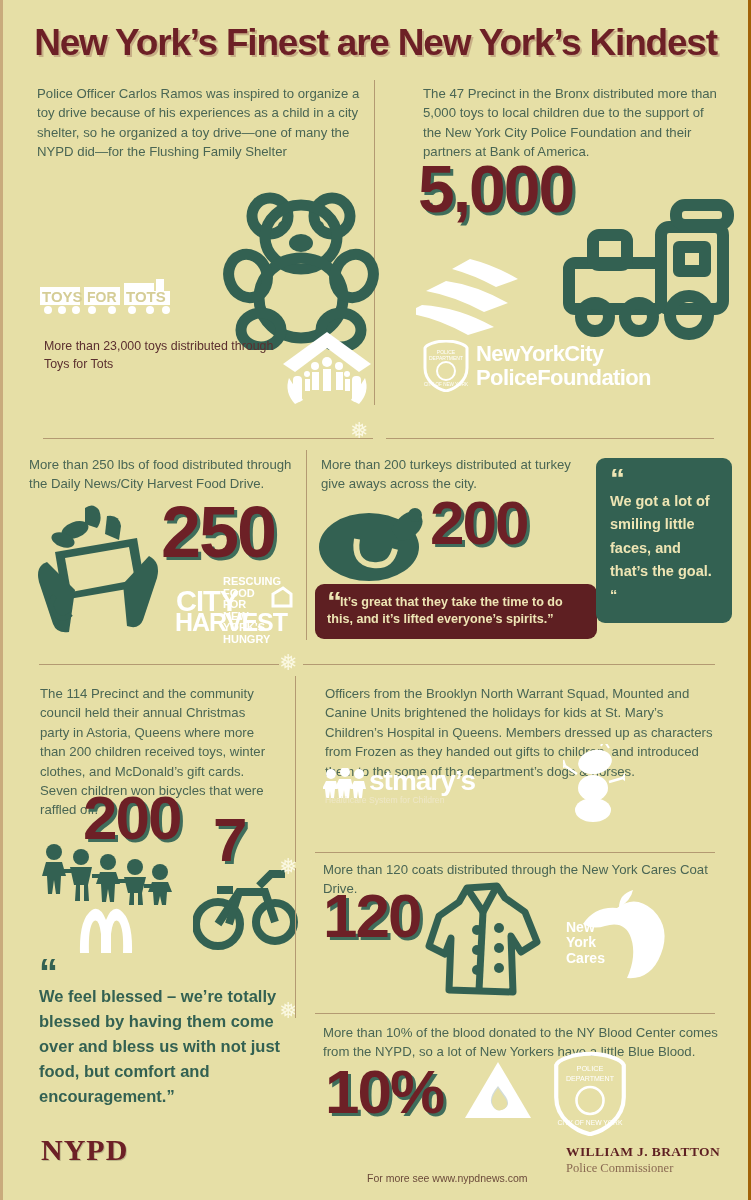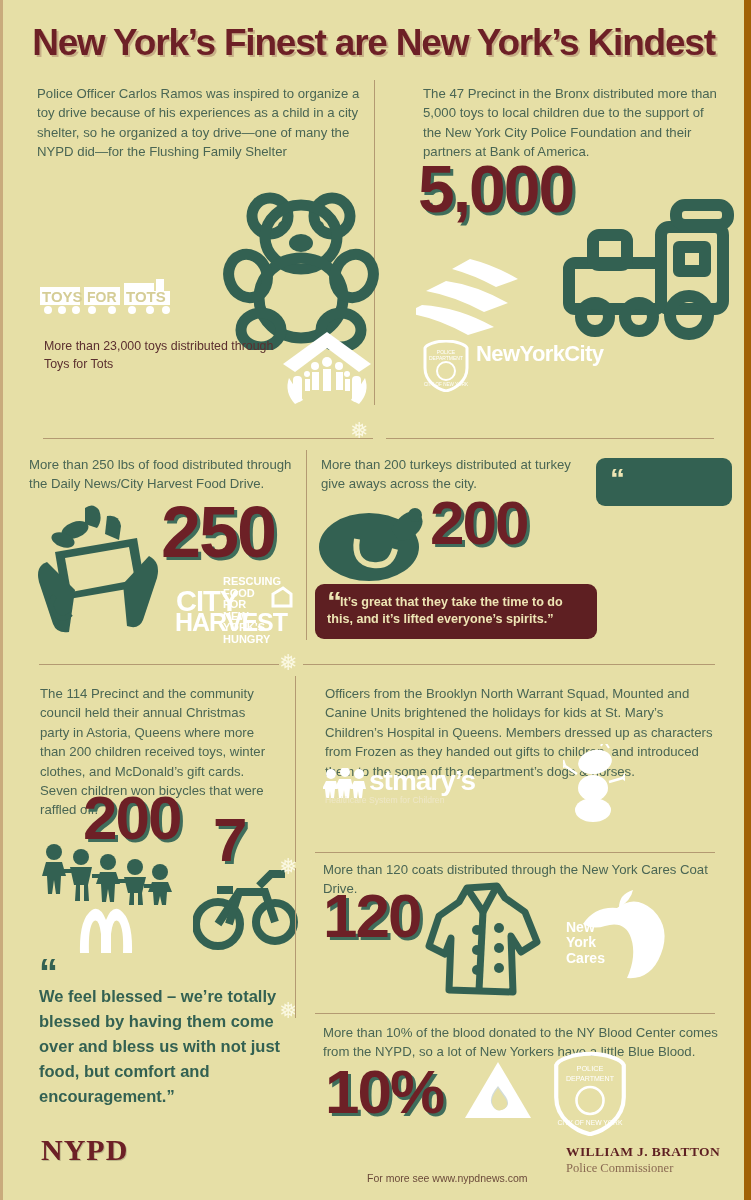--- a/index.html
+++ b/index.html
@@ -7,21 +7,21 @@
     width:751px;height:1200px;
     background:#e6dfa6;
     font-family:"Liberation Sans",sans-serif;
     overflow:hidden;
     position:relative;
   }
   .page{
     position:absolute;inset:0;
     background:#e6dfa6;
     border-left:3px solid #c9ab7c;
-    border-right:7px solid #a16207;
+    border-right:3px solid #a16207;
     box-sizing:border-box;
   }
   
   .title{
     position:absolute;left:0;right:0;top:22px;
     text-align:center;
     font-family:"Liberation Sans",sans-serif;
     font-weight:bold;
     font-size:37px;
     letter-spacing:-1.2px;
@@ -190,20 +190,21 @@
   <svg style="position:absolute;left:420px;top:340px;" width="46" height="52" viewBox="0 0 46 52">
     <path d="M23 1 C34 1 43 5 44 8 L44 28 C44 41 32 49 23 51 C14 49 2 41 2 28 L2 8 C3 5 12 1 23 1 Z" fill="none" stroke="#ffffff" stroke-width="3"></path>
     <text x="23" y="14" text-anchor="middle" font-family="Liberation Sans, sans-serif" font-size="5" fill="#ffffff">POLICE</text>
     <text x="23" y="20" text-anchor="middle" font-family="Liberation Sans, sans-serif" font-size="5" fill="#ffffff">DEPARTMENT</text>
     <circle cx="23" cy="31" r="9" fill="none" stroke="#ffffff" stroke-width="2"></circle>
     <text x="23" y="46" text-anchor="middle" font-family="Liberation Sans, sans-serif" font-size="4.6" fill="#ffffff">CITY OF NEW YORK</text>
   </svg>
 
   <div class="logo-white" style="position:absolute;left:473px;top:342px;font-size:22px;letter-spacing:-.6px;line-height:1.07;">
     <div>NewYorkCity</div>
+    <div>PoliceFoundation</div>
   </div>
 
   <div class="hdiv" style="left:40px;top:438px;width:330px;"></div>
   <div class="hdiv" style="left:383px;top:438px;width:328px;"></div>
   <div class="snow" style="left:347px;top:420px;">❅</div>
 
   <div class="vdiv" style="left:303px;top:450px;height:190px;"></div>
 
   <div class="body-text" style="position:absolute;left:26px;top:455px;width:272px;">More than 250 lbs of food distributed through the Daily News/City Harvest Food Drive.</div>
 
@@ -243,21 +244,21 @@
     <path d="M40 44 q-4 24 16 26 q18 2 22 -16" fill="none" stroke="#e6dfa6" stroke-width="6"></path>
   </svg>
 
   <div class="bignum" style="position:absolute;left:427px;top:495px;font-size:62px;">200</div>
 
   <div class="quote-box quote-maroon" style="left:312px;top:584px;width:258px;padding:9px 12px 12px 12px;font-size:12.6px;line-height:1.3;">
     <span class="qmark">“</span><span>It’s great that they take the time to do this, and it’s lifted everyone’s spirits.”</span>
   </div>
 
   <div class="quote-box quote-green" style="left:593px;top:458px;width:108px;padding:12px 14px 16px 14px;font-size:14.5px;line-height:1.62;">
-    <span class="qmark" style="display:block;height:20px;">“</span>
+    <span class="qmark" style="display:block;height:20px;">“</span><span>We got a lot of smiling little faces, and that’s the goal. “</span>
   </div>
 
   <div class="hdiv" style="left:36px;top:664px;width:240px;"></div>
   <div class="hdiv" style="left:300px;top:664px;width:412px;"></div>
   <div class="snow" style="left:276px;top:652px;">❅</div>
 
   <div class="vdiv" style="left:292px;top:676px;height:186px;"></div>
 
   <div class="body-text" style="position:absolute;left:37px;top:684px;width:238px;">The 114 Precinct and the community council held their annual Christmas party in Astoria, Queens where more than 200 children received toys, winter clothes, and McDonald’s gift cards. Seven children won bicycles that were raffled off.</div>
 

